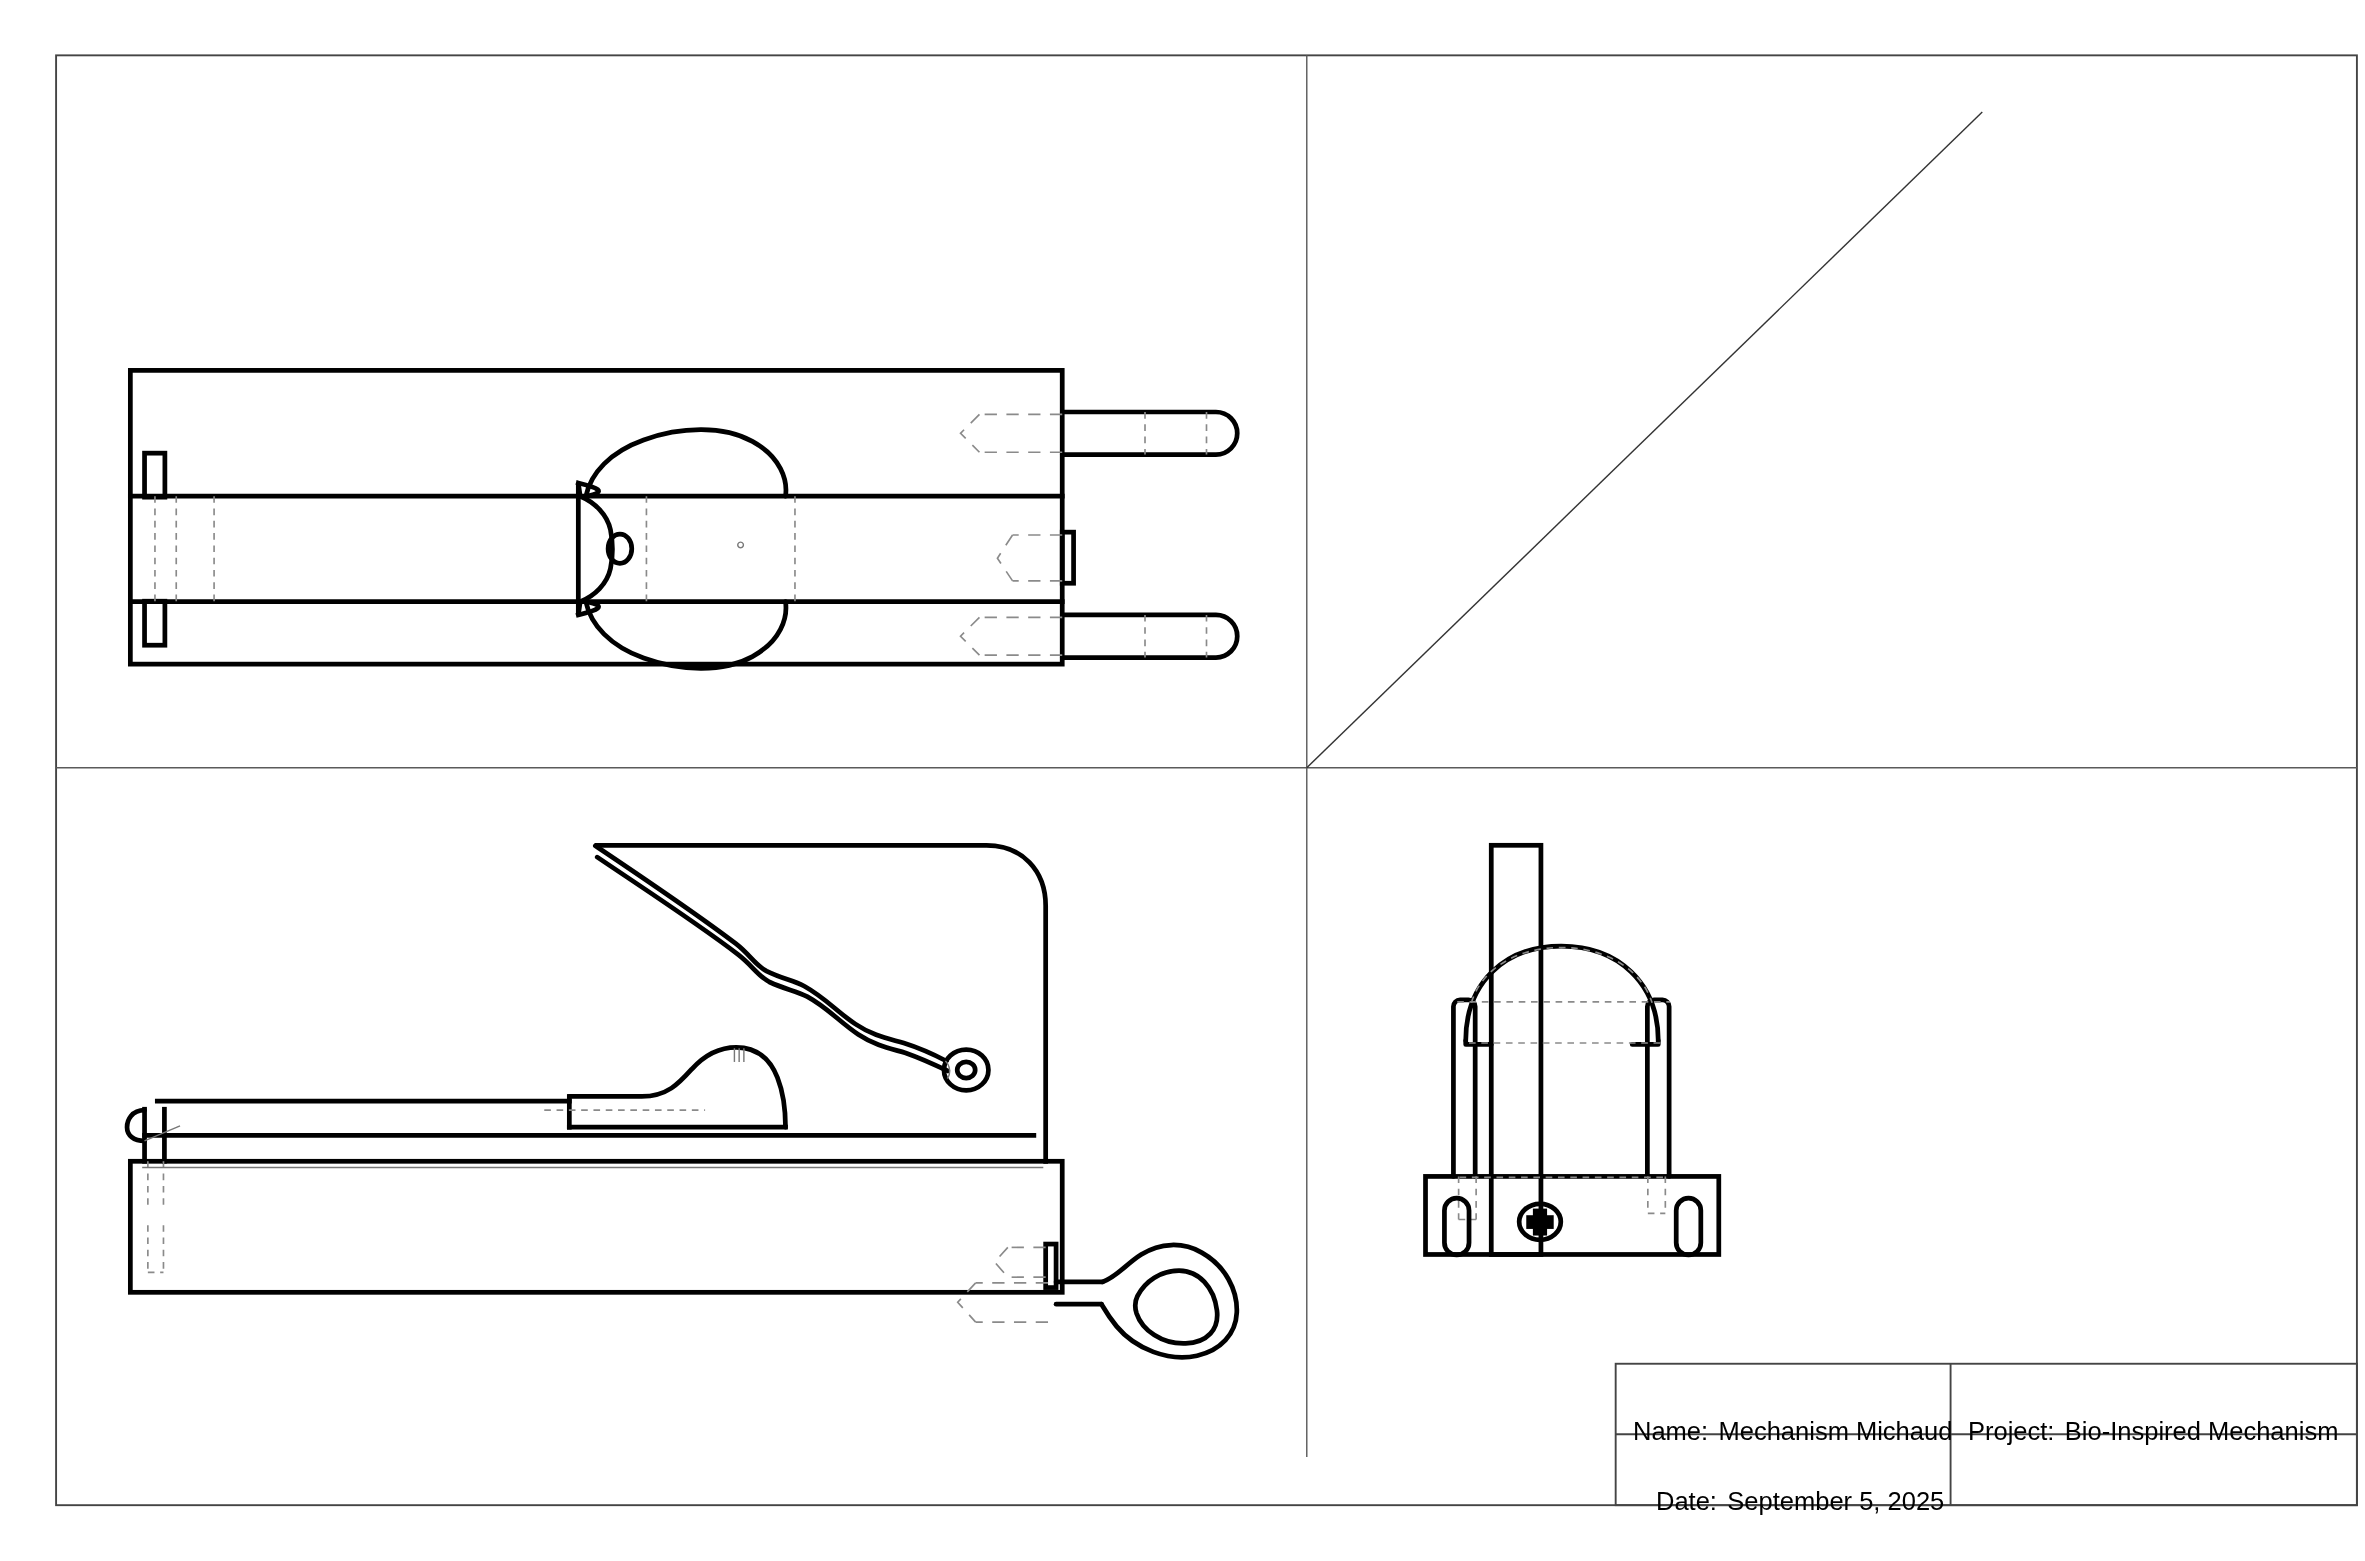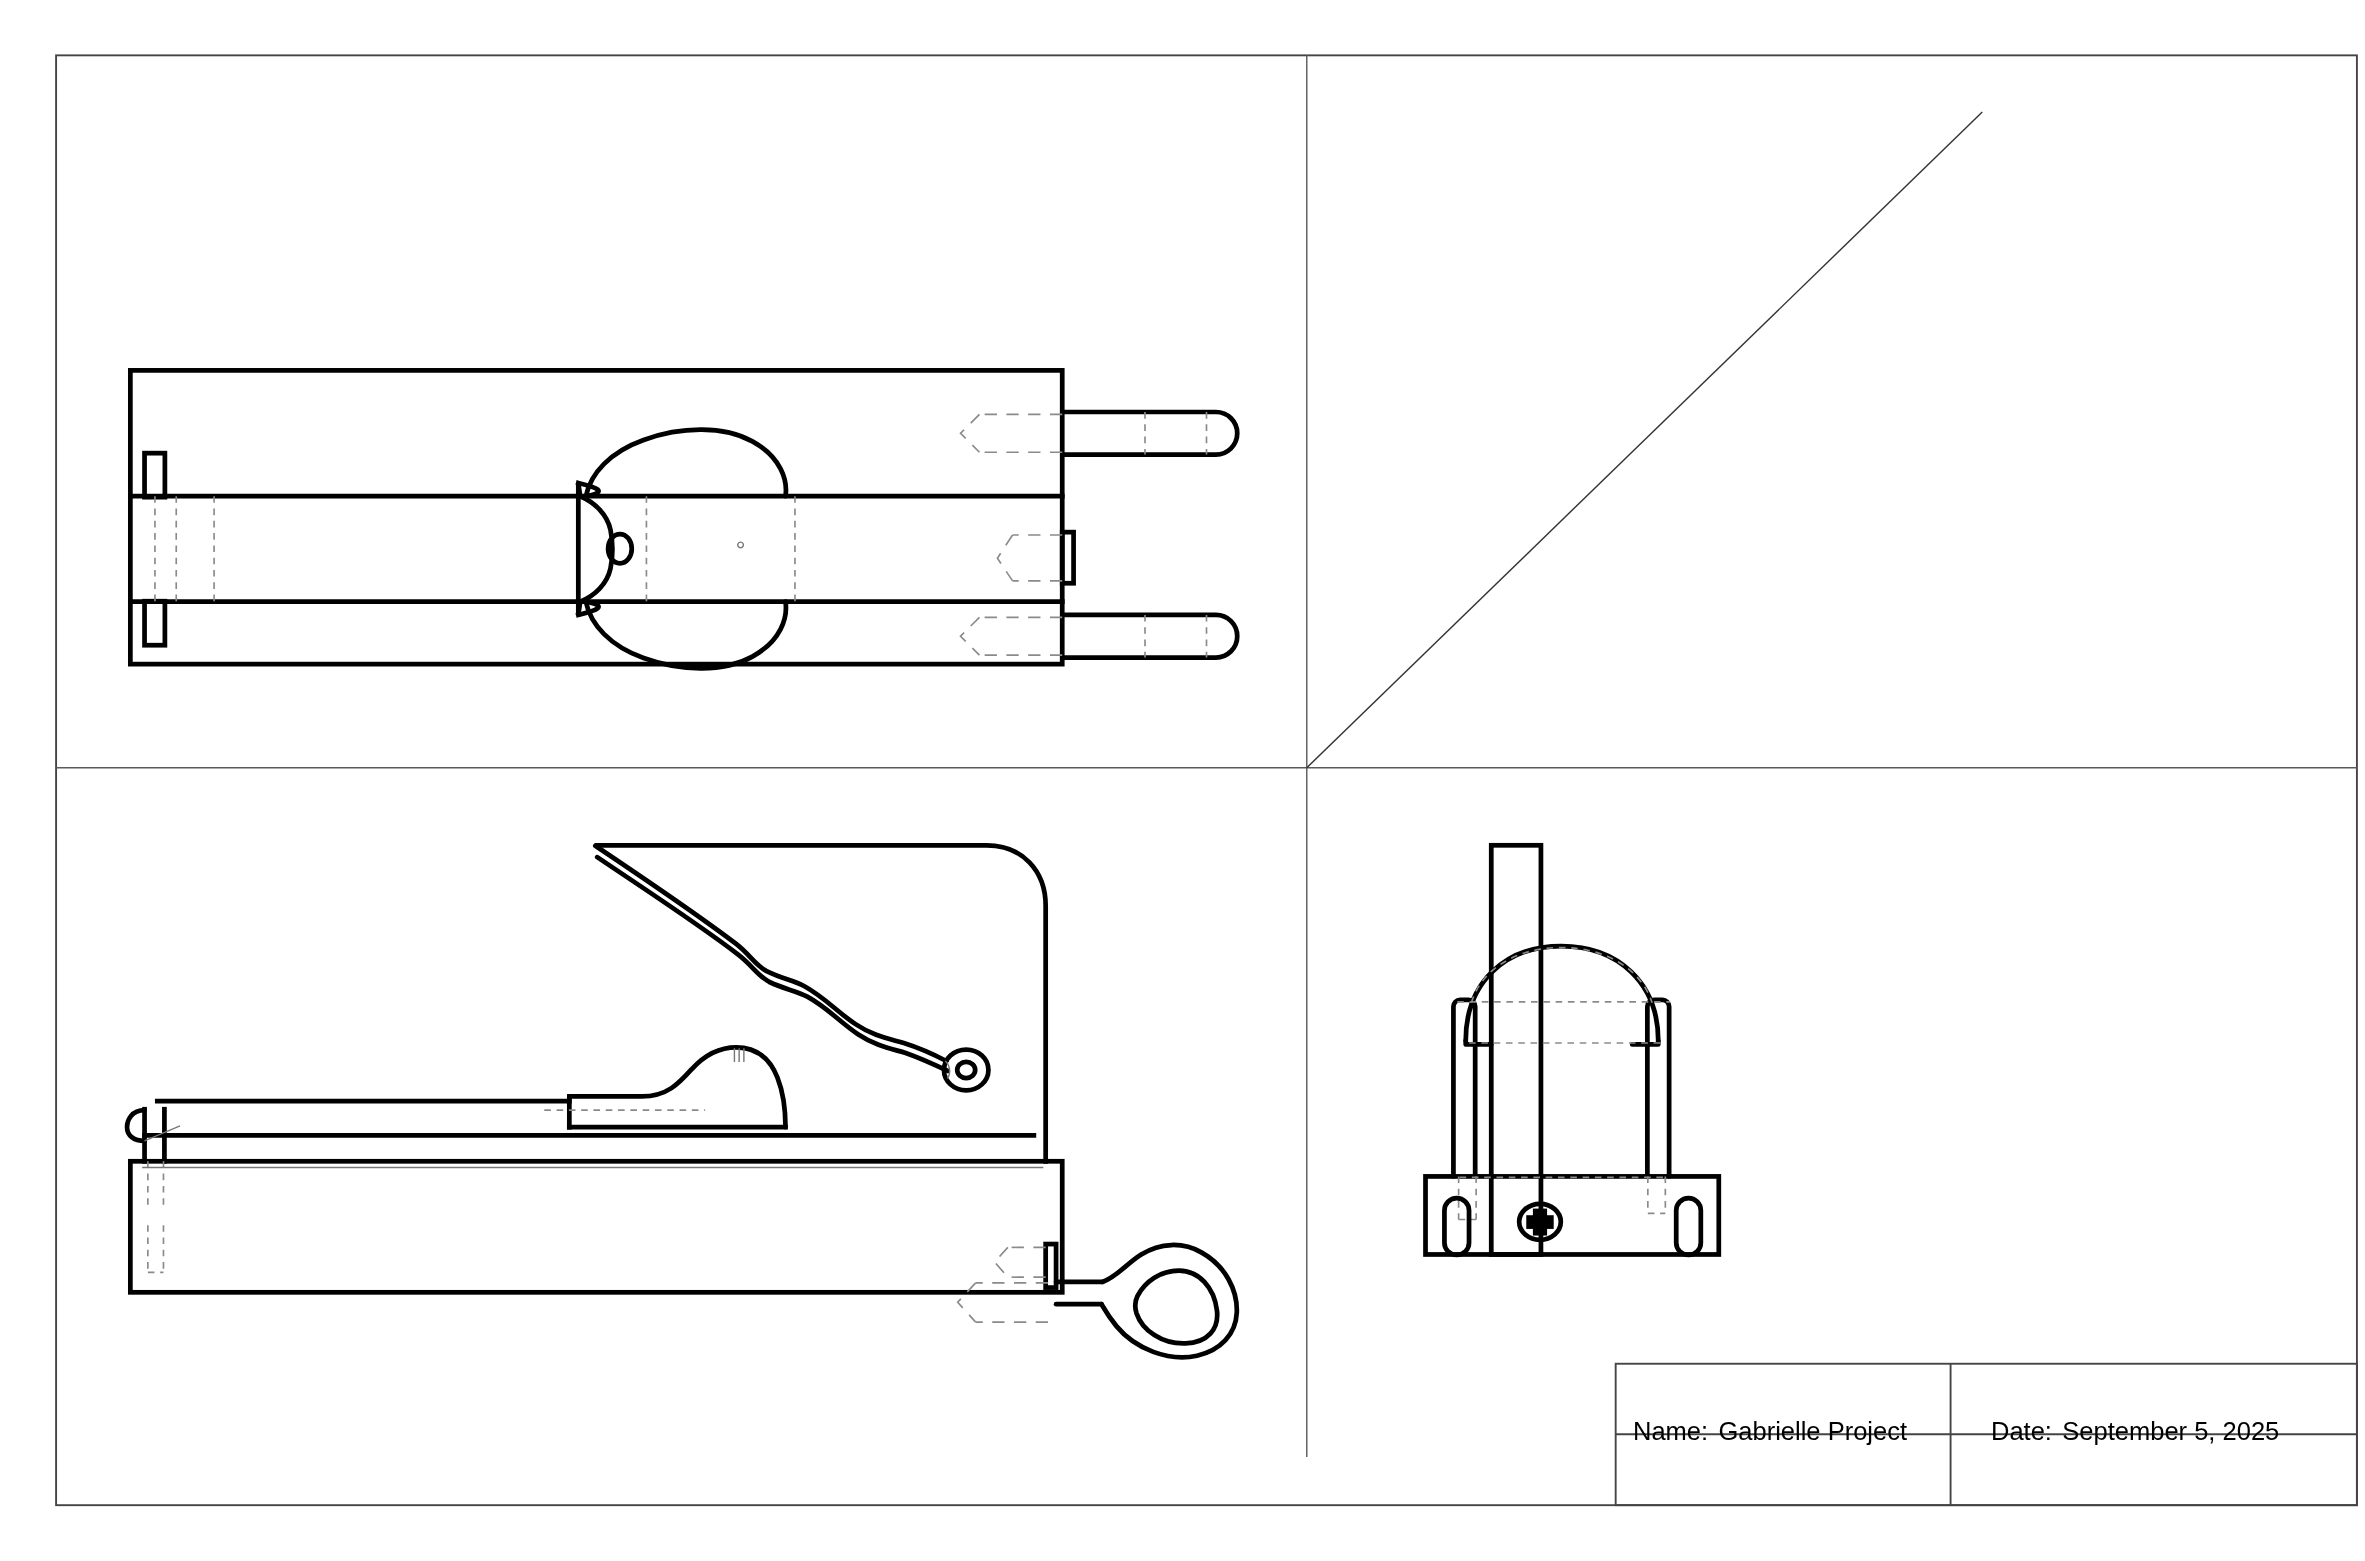--- a/index.html
+++ b/index.html
@@ -305,23 +305,27 @@
   <svg style="position:absolute;left:0;top:0;width:2413px;height:1561px;pointer-events:none;" viewBox="0 0 5100 3300" xmlns="http://www.w3.org/2000/svg">
     <rect class="frame" x="3415" y="2883" width="1567" height="299"></rect>
     <line class="frame" x1="3415" y1="3032" x2="4982" y2="3032"></line>
     <line class="frame" x1="4123" y1="2883" x2="4123" y2="3182"></line>
   </svg>
 
   <div id="title-block">
 
     <div class="tb-cell">
       <span class="tb-label">Name:</span>
-      <span class="tb-value">Gabrielle Project</span>
+      <span class="tb-value">Mechanism Michaud</span>
     </div>
 
+    <div class="tb-cell">
+      <span class="tb-label">Project:</span>
+      <span class="tb-value">Bio-Inspired Mechanism</span>
+    </div>
 
 
     <div class="tb-cell date-cell">
       <span class="tb-label">Date:</span>
       <span class="tb-value">September 5, 2025</span>
     </div>
 
   </div>
 
 </div>

